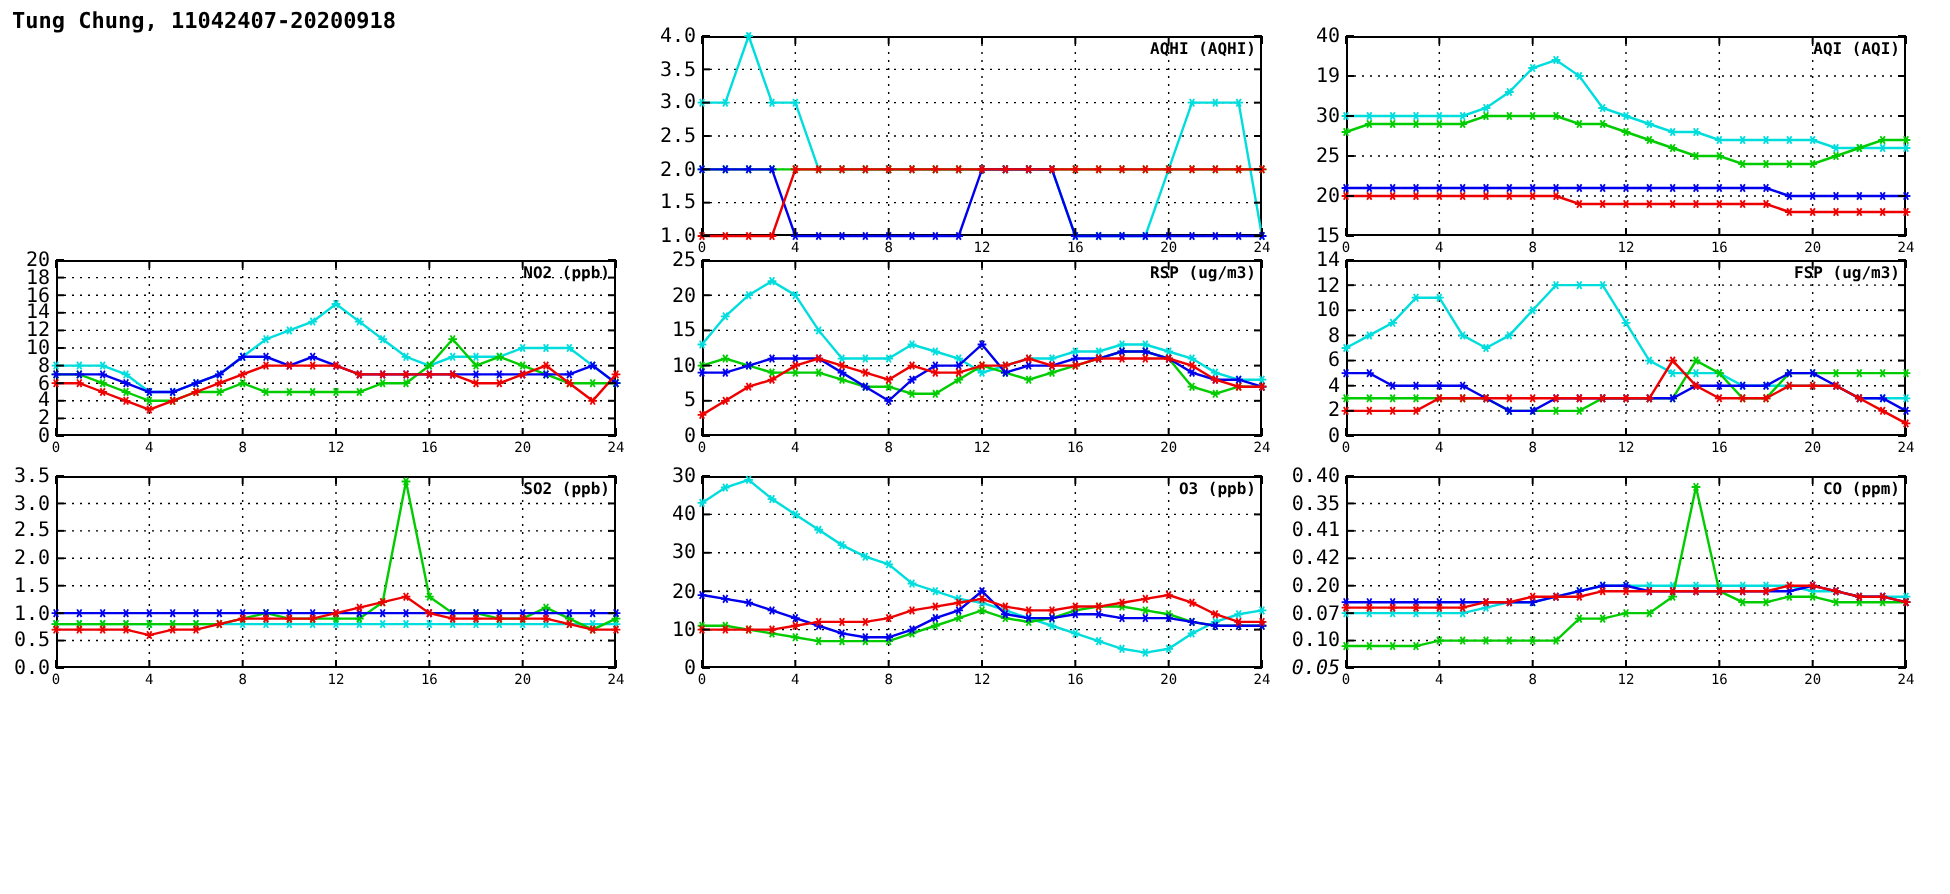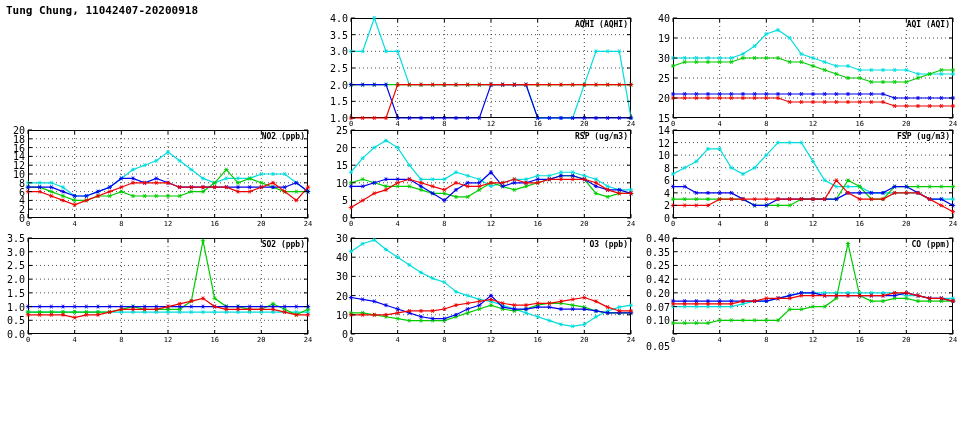--- a/index.html
+++ b/index.html
@@ -1307,26 +1307,26 @@
         <line y1="92" y2="96" x1="140" x2="140" stroke="#000" stroke-width="1"></line>
         <line y1="0" y2="4" x1="140" x2="140" stroke="#000" stroke-width="1"></line>
         <line y1="92" y2="96" x1="186.66666666666666" x2="186.66666666666666" stroke="#000" stroke-width="1"></line>
         <line y1="0" y2="4" x1="186.66666666666666" x2="186.66666666666666" stroke="#000" stroke-width="1"></line>
         <line y1="92" y2="96" x1="233.33333333333334" x2="233.33333333333334" stroke="#000" stroke-width="1"></line>
         <line y1="0" y2="4" x1="233.33333333333334" x2="233.33333333333334" stroke="#000" stroke-width="1"></line>
         <line y1="92" y2="96" x1="280" x2="280" stroke="#000" stroke-width="1"></line>
         <line y1="0" y2="4" x1="280" x2="280" stroke="#000" stroke-width="1"></line>
       </svg>
       <div class="plottitle">CO (ppm)</div>
-      <div class="ytick" style="right: 283px; top: 103px; width: 30px;">0.05</div>
+      <div class="ytick" style="right: 283px; top: 91px; width: 30px; font-style: italic;">0.05</div>
       <div class="ytick" style="right: 283px; top: 77.2857px; width: 30px;">0.10</div>
       <div class="ytick" style="right: 283px; top: 63.5714px; width: 30px;">0.07</div>
       <div class="ytick" style="right: 283px; top: 49.8571px; width: 30px;">0.20</div>
       <div class="ytick" style="right: 283px; top: 36.1429px; width: 30px;">0.42</div>
-      <div class="ytick" style="right: 283px; top: 22.4286px; width: 30px;">0.25</div>
+      <div class="ytick" style="right: 283px; top: 22.4286px; width: 30px;">0.41</div>
       <div class="ytick" style="right: 283px; top: 8.71429px; width: 30px;">0.35</div>
       <div class="ytick" style="right: 283px; top: -5px; width: 30px;">0.40</div>
       <div class="xtick" style="left: -10px; top: 98px; width: 20px;">0</div>
       <div class="xtick" style="left: 36.6667px; top: 98px; width: 20px;">4</div>
       <div class="xtick" style="left: 83.3333px; top: 98px; width: 20px;">8</div>
       <div class="xtick" style="left: 130px; top: 98px; width: 20px;">12</div>
       <div class="xtick" style="left: 176.667px; top: 98px; width: 20px;">16</div>
       <div class="xtick" style="left: 223.333px; top: 98px; width: 20px;">20</div>
       <div class="xtick" style="left: 270px; top: 98px; width: 20px;">24</div>
     </div>

